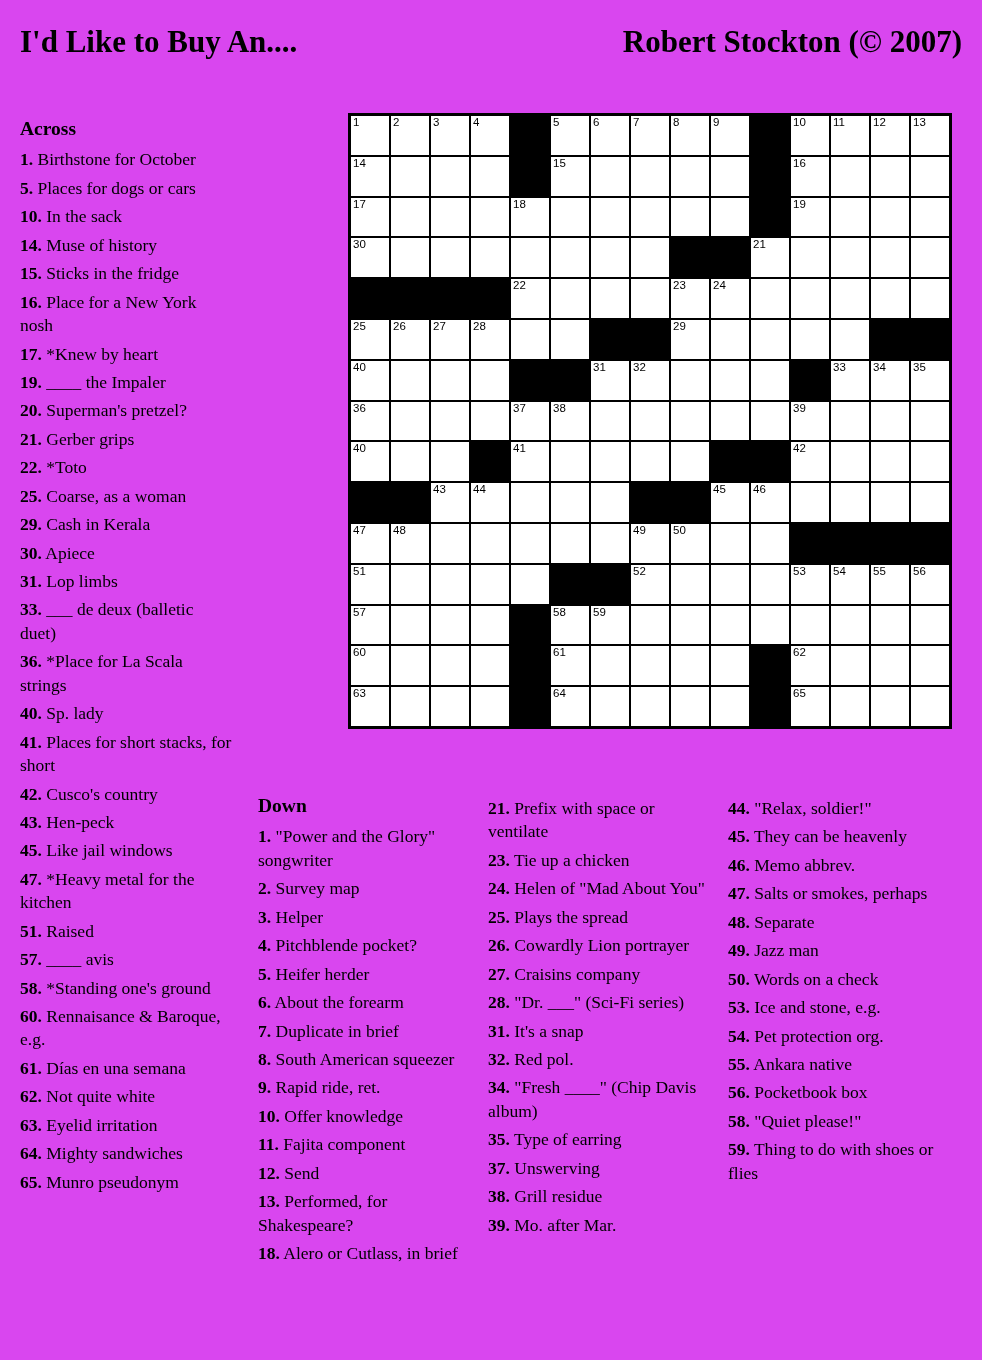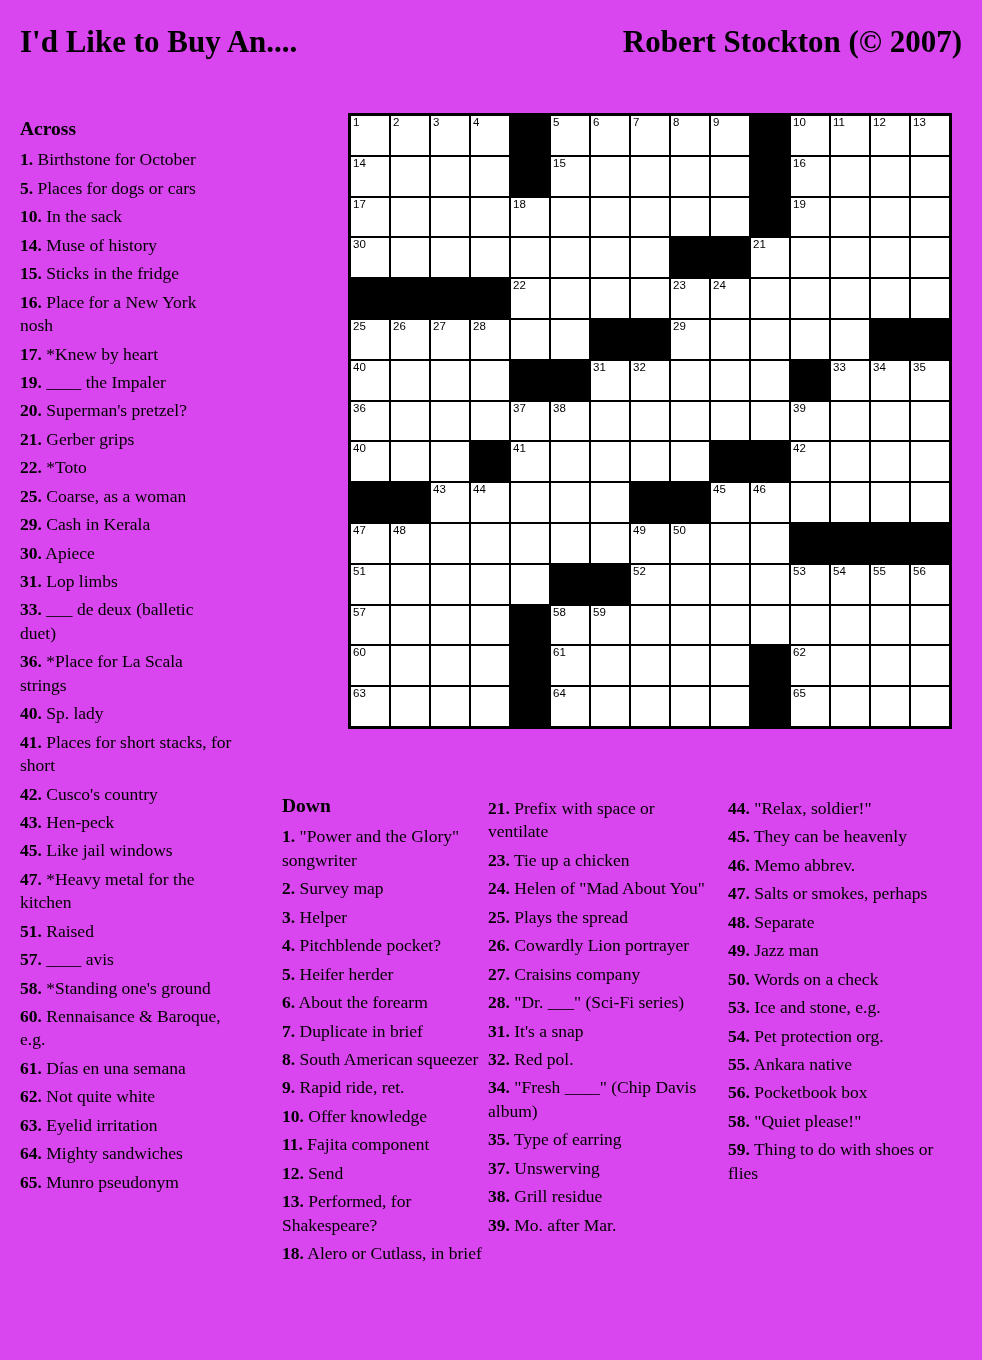--- a/index.html
+++ b/index.html
@@ -16,21 +16,21 @@
   .cell.black{background:#000;}
   .num{position:absolute;top:0px;left:2px;font-family:"Liberation Sans",sans-serif;
        font-size:11.5px;line-height:13px;color:#000;}
 
   
   .clues{position:absolute;font-size:17.5px;line-height:1.34;}
   .clues h2{font-size:19.5px;line-height:1.1;margin:0 0 9px 0;padding:0;font-weight:bold;}
   .clue{margin:0 0 5px 0;}
   .clue b{font-weight:bold;}
   .across-col{left:20px;top:118px;width:212px;}
-  .down-col1{left:258px;top:795px;width:214px;margin-left:24px;}
+  .down-col1{left:258px;top:795px;width:214px;}
   .down-col2{left:488px;top:797px;width:220px;}
   .down-col3{left:728px;top:797px;width:236px;}
 </style>
 </head>
 <body>
 
 <div class="page">
   <div class="title">I'd Like to Buy An....</div>
   <div class="byline">Robert Stockton (© 2007)</div>
 

